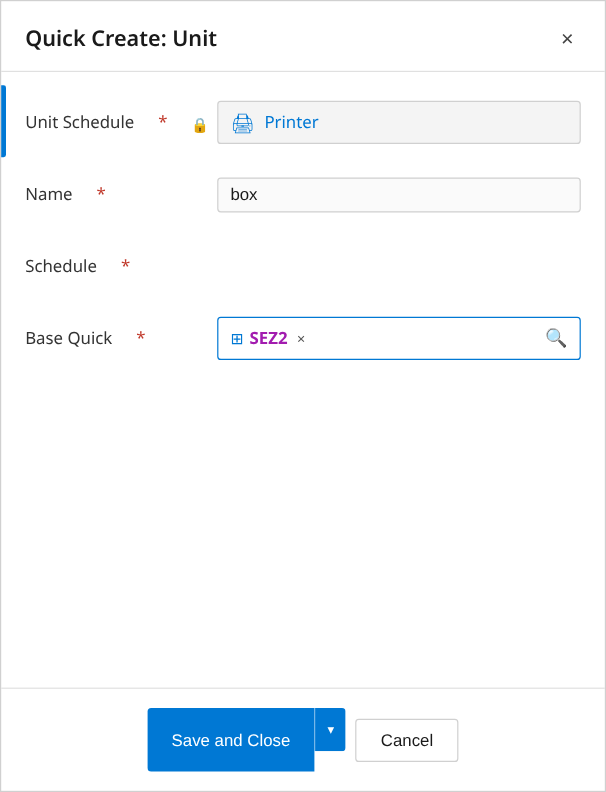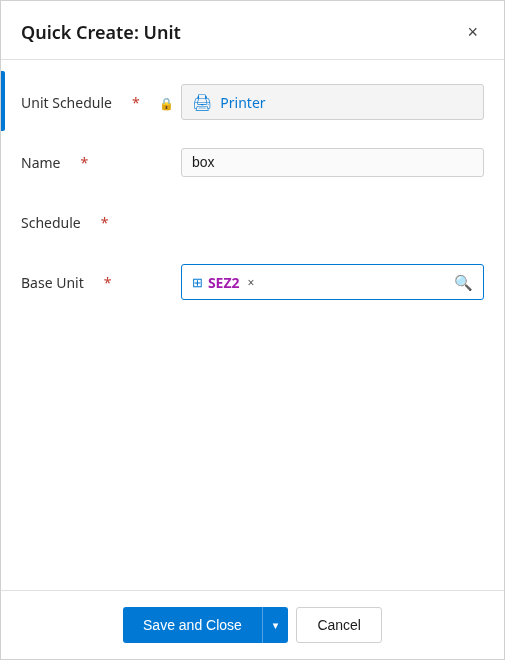--- a/index.html
+++ b/index.html
@@ -163,21 +163,21 @@
     }
     .btn-primary {
       background: #0078d4;
       color: #fff;
       border: none;
       padding: 8px 20px;
       font-size: 14px;
       font-weight: 500;
       cursor: pointer;
       border-radius: 3px 0 0 3px;
-      height: 36px;
+      height: 53px;
     }
     .btn-dropdown {
       background: #0078d4;
       color: #fff;
       border: none;
       border-left: 1px solid rgba(255,255,255,0.3);
       padding: 0 10px;
       cursor: pointer;
       border-radius: 0 3px 3px 0;
       height: 36px;
@@ -242,21 +242,21 @@
 
     <div class="form-row">
       <div class="form-label">
         <span>Schedule</span>
         <span class="required-star">*</span>
       </div>
     </div>
 
     <div class="form-row">
       <div class="form-label">
-        <span>Base Unit</span>
+        <span>Base Quick</span>
         <span class="required-star">*</span>
       </div>
       <div class="form-field">
         <div class="lookup-field">
           <span class="lookup-tag">
             <span class="lookup-tag-icon">⊞</span>
             <span class="lookup-tag-text">SEZ2</span>
           </span>
           <span class="lookup-remove">×</span>
           <span class="lookup-search-icon">🔍</span>

